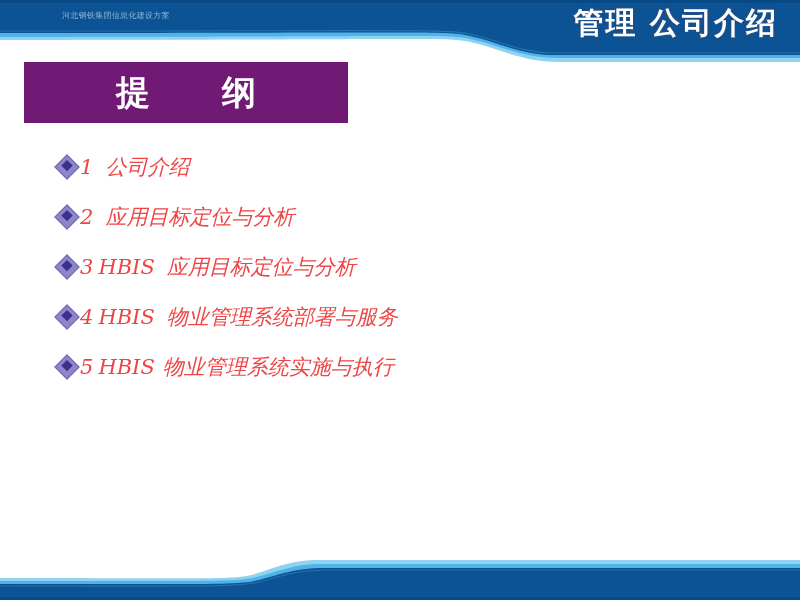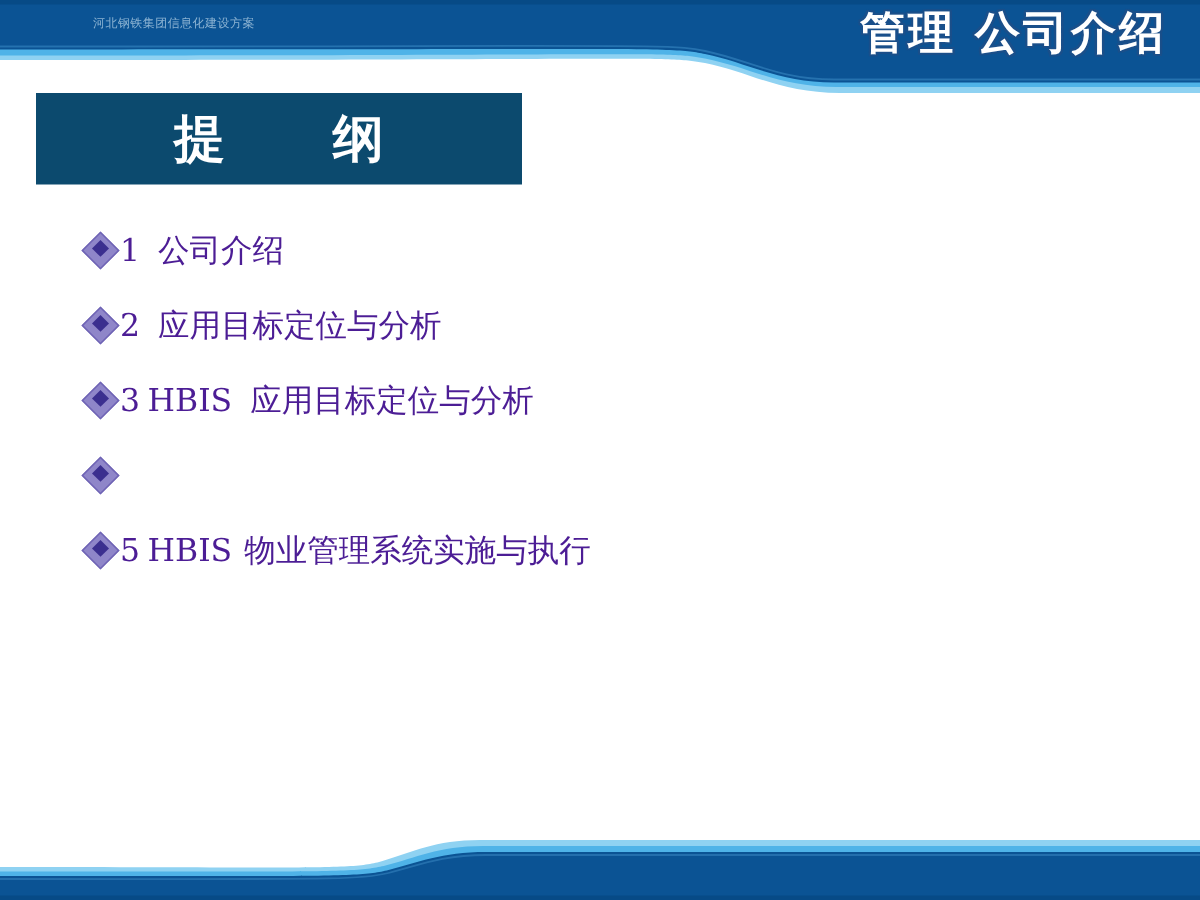--- a/index.html
+++ b/index.html
@@ -63,21 +63,21 @@
        1.6px  0px   0 #1a4f8a;
   }
 
   
   #title-box {
     position: absolute;
     left: 24px;
     top: 62px;
     width: 324px;
     height: 61px;
-    background: #0c4a6e;
+    background: #701a75;
     display: flex;
     align-items: center;
     justify-content: center;
   }
   #title-text {
     color: #ffffff;
     font-size: 34px;
     font-weight: bold;
     letter-spacing: 30px;
     text-indent: 30px;
@@ -114,22 +114,23 @@
     position: absolute;
     left: 3px;
     top: 3px;
     width: 8px;
     height: 8px;
     background: #3b2f8f;
   }
   .item-text {
     font-size: 21px;
     line-height: 26px;
-    color: #4c1d95;
-    font-family: "DejaVu Sans", "Liberation Sans", sans-serif;
+    color: #ef4444;
+    font-family: "DejaVu Sans", "Liberation Sans", sans-serif;
+    font-style: italic;
   }
   
   .item-num {
     font-family: "DejaVu Serif", "Liberation Serif", serif;
     font-size: 21px;
   }
   .item-code {
     font-family: "DejaVu Serif", "Liberation Serif", serif;
     font-size: 21px;
     margin-left: 5px;
@@ -191,20 +192,23 @@
 
     <div class="outline-item">
       <span class="bullet-diamond"></span>
       <span class="item-text">
         <span class="item-num">3</span><span class="item-code">HBIS</span><span class="item-label">应用目标定位与分析</span>
       </span>
     </div>
 
     <div class="outline-item">
       <span class="bullet-diamond"></span>
+      <span class="item-text">
+        <span class="item-num">4</span><span class="item-code">HBIS</span><span class="item-label">物业管理系统部署与服务</span>
+      </span>
     </div>
 
     <div class="outline-item">
       <span class="bullet-diamond"></span>
       <span class="item-text">
         <span class="item-num">5</span><span class="item-code">HBIS</span><span class="item-label tight">物业管理系统实施与执行</span>
       </span>
     </div>
 
 

